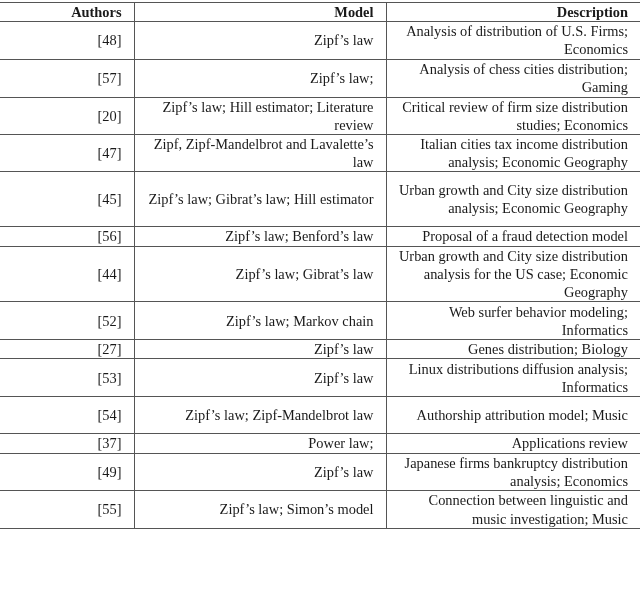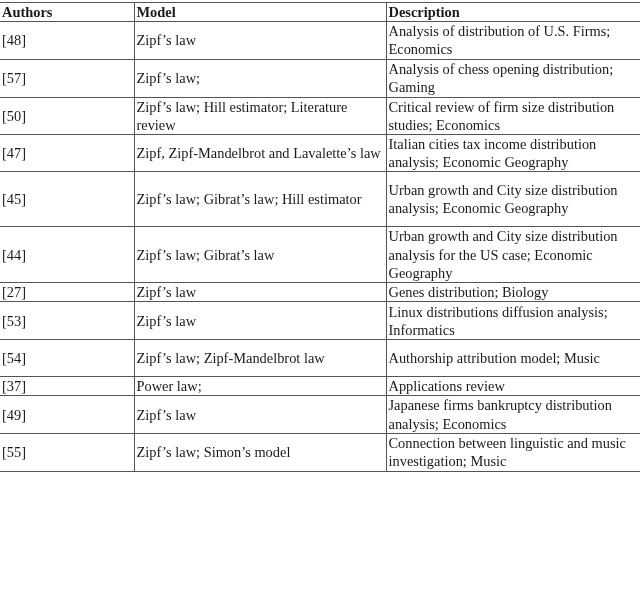--- a/index.html
+++ b/index.html
@@ -25,22 +25,22 @@
       font-family: "Liberation Serif", "DejaVu Serif", serif;
       font-size: 14.4px;
       line-height: 18.2px;
     }
     table.survey col.c-authors { width: 134px; }
     table.survey col.c-model { width: 252px; }
     table.survey col.c-desc { width: 254px; }
     table.survey th, table.survey td {
       border-top: 1px solid #555;
       border-bottom: 1px solid #555;
-      padding: 0 2px;
-      text-align: left;
+      padding: 0 12px;
+      text-align: right;
       vertical-align: middle;
     }
     table.survey th:not(:last-child), table.survey td:not(:last-child) {
       border-right: 1px solid #555;
     }
     table.survey th {
       font-weight: bold;
       height: 18px;
       font-size: 14.4px;
     }
@@ -71,41 +71,51 @@
   </thead>
   <tbody id="table-body">
   <tr style="height: 37px;">
         <td>[48]</td>
         <td>Zipf’s law</td>
         <td>Analysis of distribution of U.S. Firms; Economics</td>
       </tr>
       <tr style="height: 38px;">
         <td>[57]</td>
         <td>Zipf’s law;</td>
-        <td>Analysis of chess opening distribution; Gaming</td>
+        <td>Analysis of chess cities distribution; Gaming</td>
       </tr>
       <tr style="height: 37px;">
-        <td>[50]</td>
+        <td>[20]</td>
         <td>Zipf’s law; Hill estimator; Literature review</td>
         <td>Critical review of firm size distribution studies; Economics</td>
       </tr>
       <tr style="height: 37px;">
         <td>[47]</td>
         <td>Zipf, Zipf-Mandelbrot and Lavalette’s law</td>
         <td>Italian cities tax income distribution analysis; Economic Geography</td>
       </tr>
       <tr style="height: 55px; margin-left: 12px;">
         <td>[45]</td>
         <td>Zipf’s law; Gibrat’s law; Hill estimator</td>
         <td>Urban growth and City size distribution analysis; Economic Geography</td>
       </tr>
+      <tr style="height: 18px;">
+        <td>[56]</td>
+        <td>Zipf’s law; Benford’s law</td>
+        <td>Proposal of a fraud detection model</td>
+      </tr>
       <tr style="height: 55px;">
         <td>[44]</td>
         <td>Zipf’s law; Gibrat’s law</td>
         <td>Urban growth and City size distribution analysis for the US case; Economic Geography</td>
+      </tr>
+      <tr style="height: 38px;">
+        <td>[52]</td>
+        <td>Zipf’s law; Markov chain</td>
+        <td>Web surfer behavior modeling; Informatics</td>
       </tr>
       <tr style="height: 18px;">
         <td>[27]</td>
         <td>Zipf’s law</td>
         <td>Genes distribution; Biology</td>
       </tr>
       <tr style="height: 38px; margin-top: 20px;">
         <td>[53]</td>
         <td>Zipf’s law</td>
         <td>Linux distributions diffusion analysis; Informatics</td>

